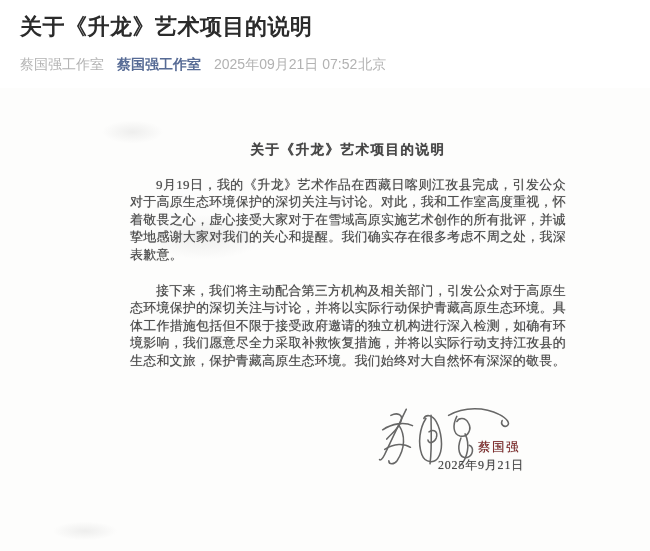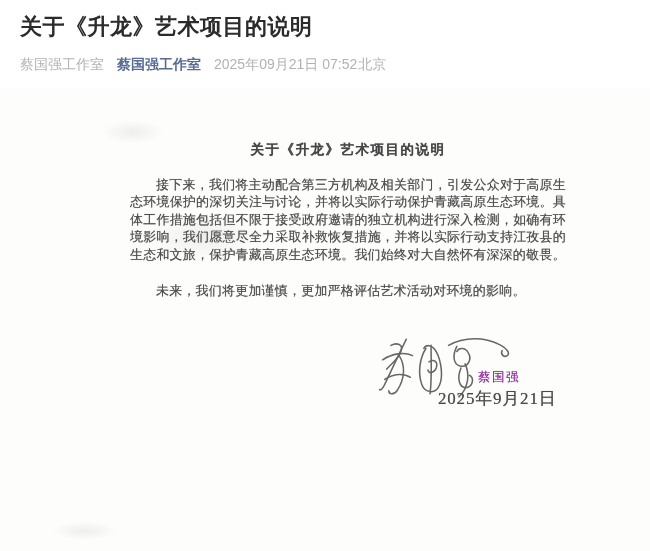--- a/index.html
+++ b/index.html
@@ -56,47 +56,47 @@
     margin:19px 0 0 0;
     font-size:13px;line-height:17.4px;
     letter-spacing:.2px;
     text-align:justify;
     text-indent:2em;
   }
   .sig-block{position:relative;height:72px;margin-top:36px;}
   .sig-svg{position:absolute;left:246px;top:-2px;width:140px;height:68px;}
   .sig-name{
     position:absolute;left:348px;top:34px;
-    font-size:12.5px;letter-spacing:1.5px;color:#a21caf;
+    font-size:12.5px;letter-spacing:1.5px;color:#7f1d1d;
   }
   .sig-date{
     position:absolute;left:308px;top:52px;
-    font-size:17px;letter-spacing:.8px;color:#4a4a4a;
+    font-size:12px;letter-spacing:.8px;color:#4a4a4a;
   }
 </style>
 </head>
 <body>
 
 <div class="page">
 
   <h1 class="article-title">关于《升龙》艺术项目的说明</h1>
 
   <div class="byline">
     <span class="author">蔡国强工作室</span><a class="account">蔡国强工作室</a><span class="datetime">2025年09月21日 07:52</span><span class="location">北京</span>
   </div>
 
   <div class="doc">
     <div class="smudge s1"></div>
     <div class="smudge s2"></div>
     <div class="smudge s3"></div>
 
     <div class="doc-content">
       <h2 class="doc-title">关于《升龙》艺术项目的说明</h2>
+      <p>9月19日，我的《升龙》艺术作品在西藏日喀则江孜县完成，引发公众对于高原生态环境保护的深切关注与讨论。对此，我和工作室高度重视，怀着敬畏之心，虚心接受大家对于在雪域高原实施艺术创作的所有批评，并诚挚地感谢大家对我们的关心和提醒。我们确实存在很多考虑不周之处，我深表歉意。</p>
       <p>接下来，我们将主动配合第三方机构及相关部门，引发公众对于高原生态环境保护的深切关注与讨论，并将以实际行动保护青藏高原生态环境。具体工作措施包括但不限于接受政府邀请的独立机构进行深入检测，如确有环境影响，我们愿意尽全力采取补救恢复措施，并将以实际行动支持江孜县的生态和文旅，保护青藏高原生态环境。我们始终对大自然怀有深深的敬畏。</p>
-      <p>未来，我们将更加谨慎，更加严格评估艺术活动对环境的影响。</p>
 
       <div class="sig-block">
         <svg class="sig-svg" viewBox="0 0 135 66" fill="none" xmlns="http://www.w3.org/2000/svg">
           <g stroke="#4d4d4d" stroke-width="1.5" stroke-linecap="round" fill="none" opacity="0.85">
             <path d="M14,12 C20,9 26,11 24,17 C22,25 15,29 10,35"></path>
             <path d="M29,6 C24,16 17,31 8,50 C6,54 4,56 3,55"></path>
             <path d="M6,26 C15,20 27,18 35,22"></path>
             <path d="M22,22 C28,31 28,44 20,56 C17,60 12,60 12,56"></path>
             <path d="M8,45 C17,39 27,39 33,43"></path>
             <path d="M48,15 C42,24 40,39 44,50 C47,58 57,60 61,51 C65,43 63,27 58,18 C54,11 48,11 46,15"></path>

